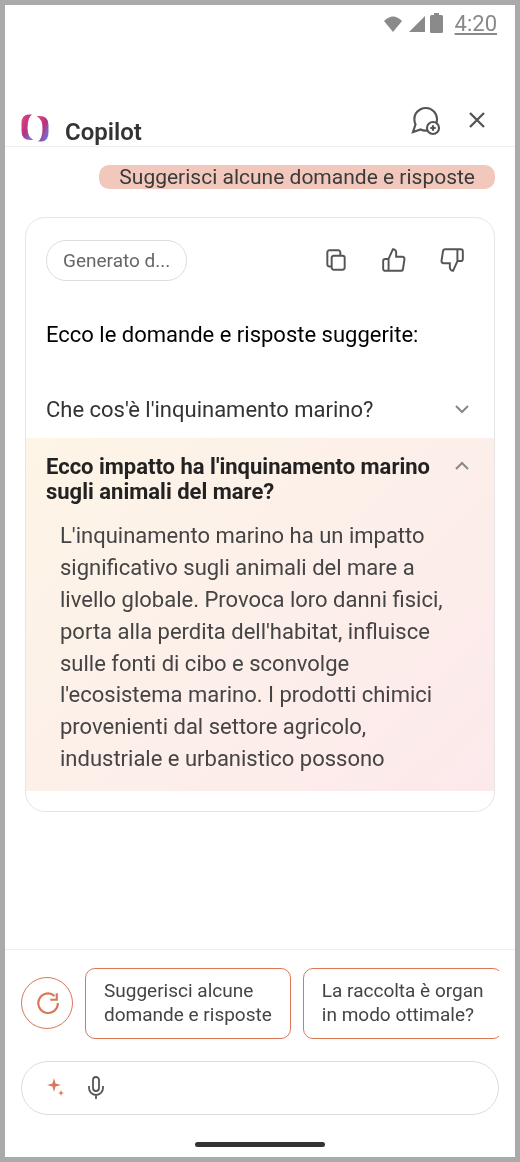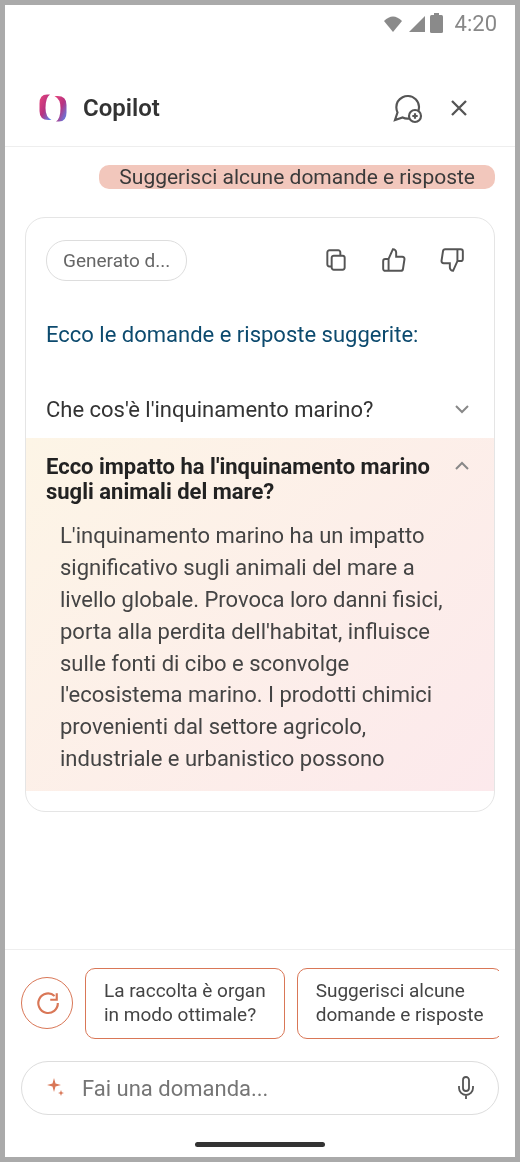--- a/index.html
+++ b/index.html
@@ -41,20 +41,21 @@
     .status-icons {
       display: flex;
       align-items: center;
       gap: 3px;
     }
     
     .status-time {
       color: #888;
       margin-left: 6px;
       font-size: 22px;
+      text-decoration: underline;
     }
     
     .app-header {
       height: 78px;
       display: flex;
       align-items: center;
       padding: 0 14px;
       border-bottom: 3px solid #b13a20;
     }
     
@@ -81,22 +82,22 @@
       height: 50px;
       display: flex;
       align-items: center;
       justify-content: center;
       color: #555;
     }
     
     .copilot-header {
       height: 78px;
       display: flex;
-      align-items: center;
-      padding: 0 30px;
+      align-items: flex-end;
+      padding: 0 12px;
       border-bottom: 1px solid #eee;
       margin-top: 28px;
     }
     
     .copilot-logo {
       width: 36px;
       height: 36px;
       margin-right: 12px;
     }
     
@@ -170,21 +171,21 @@
       width: 44px;
       height: 44px;
       display: flex;
       align-items: center;
       justify-content: center;
       color: #555;
     }
     
     .response-intro {
       font-size: 22px;
-      color: #0c4a6e;
+      color: #000000;
       margin-bottom: 34px;
     }
     
     .qa-item {
       margin: 0 -20px;
     }
     
     .qa-header {
       display: flex;
       align-items: flex-start;
@@ -411,33 +412,32 @@
   </div>
 
   <div class="bottom-section">
     <div class="suggestions-row">
       <div class="refresh-btn">
         <svg width="26" height="26" viewBox="0 0 24 24" fill="none" stroke="currentColor" stroke-width="2">
           <path d="M22 12 A9 9 0 1 1 19 5.5 M21 3v6h-6"></path>
         </svg>
       </div>
       <div class="suggestions-scroll">
+        <div class="suggestion-chip">Suggerisci alcune<br>domande e risposte</div>
         <div class="suggestion-chip">La raccolta è organ<br>in modo ottimale?</div>
-        <div class="suggestion-chip">Suggerisci alcune<br>domande e risposte</div>
       </div>
     </div>
 
     <div class="input-bar">
       <div class="sparkle-btn">
         <svg width="24" height="24" viewBox="0 0 24 24" fill="#d97757">
           <path d="M12 2l1.5 5.5L19 9l-5.5 1.5L12 16l-1.5-5.5L5 9l5.5-1.5z"></path>
           <path d="M19 14l.8 2.2L22 17l-2.2.8L19 20l-.8-2.2L16 17l2.2-.8z"></path>
         </svg>
       </div>
-      <input class="input-field" type="text" placeholder="Fai una domanda..." style="">
       <div class="mic-btn">
         <svg width="24" height="24" viewBox="0 0 24 24" fill="none" stroke="#555" stroke-width="1.8">
           <path d="M12 1a3 3 0 00-3 3v8a3 3 0 006 0V4a3 3 0 00-3-3z"></path>
           <path d="M19 10v2a7 7 0 01-14 0v-2M12 19v4"></path>
         </svg>
       </div>
     </div>
   </div>
 
   <div class="nav-handle"></div>

